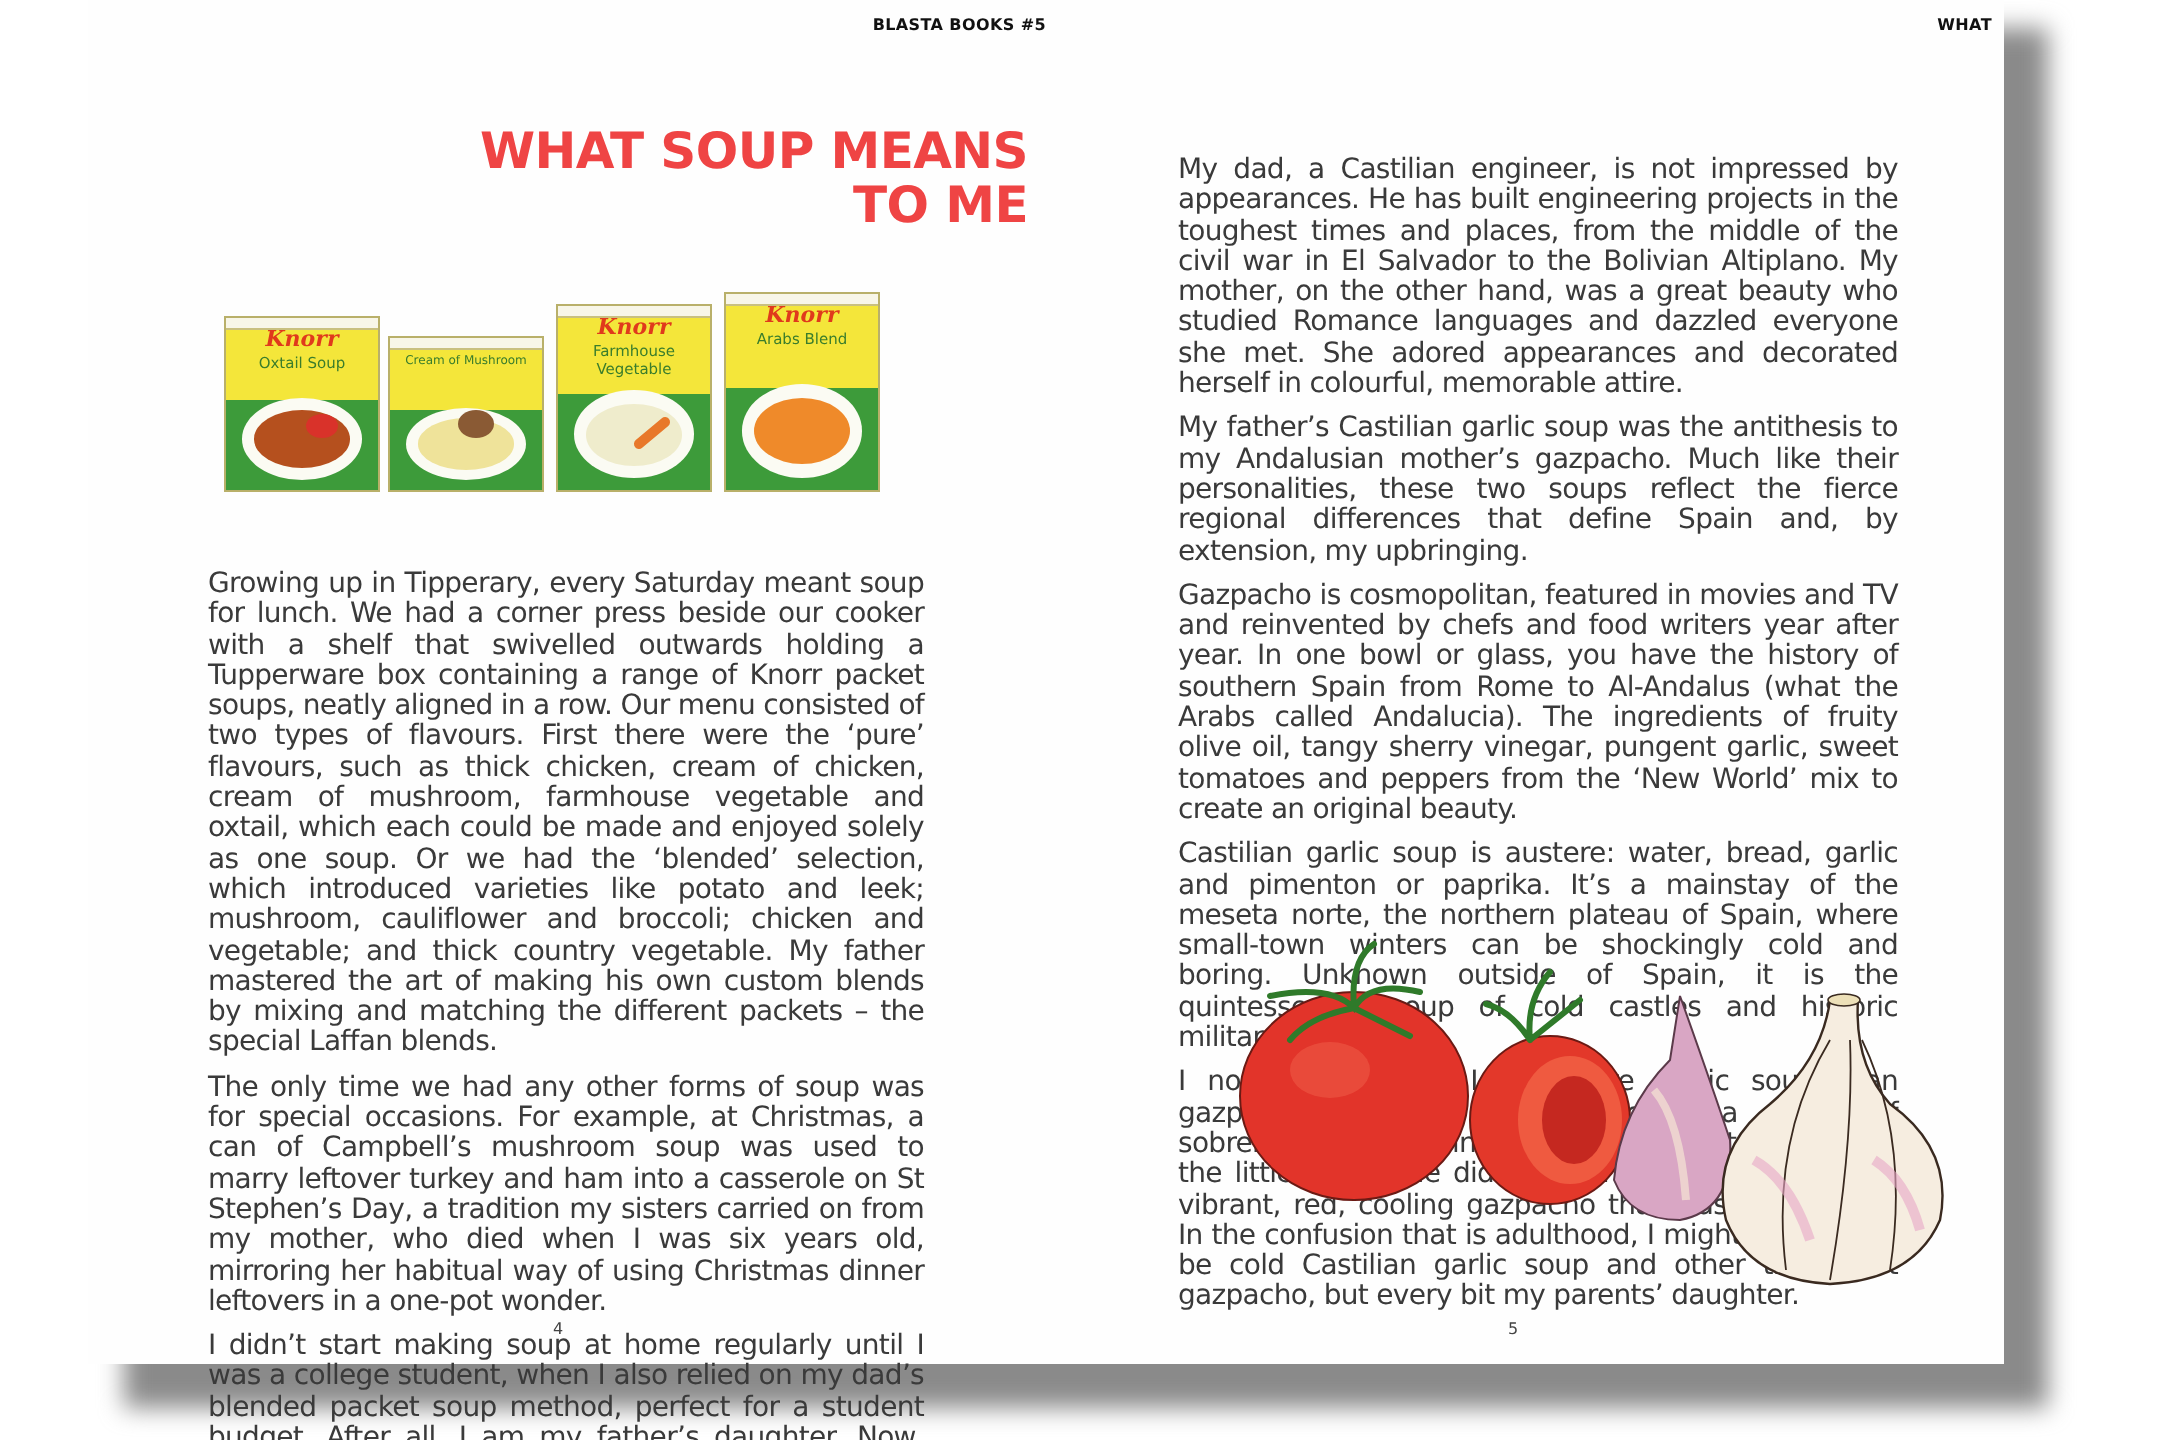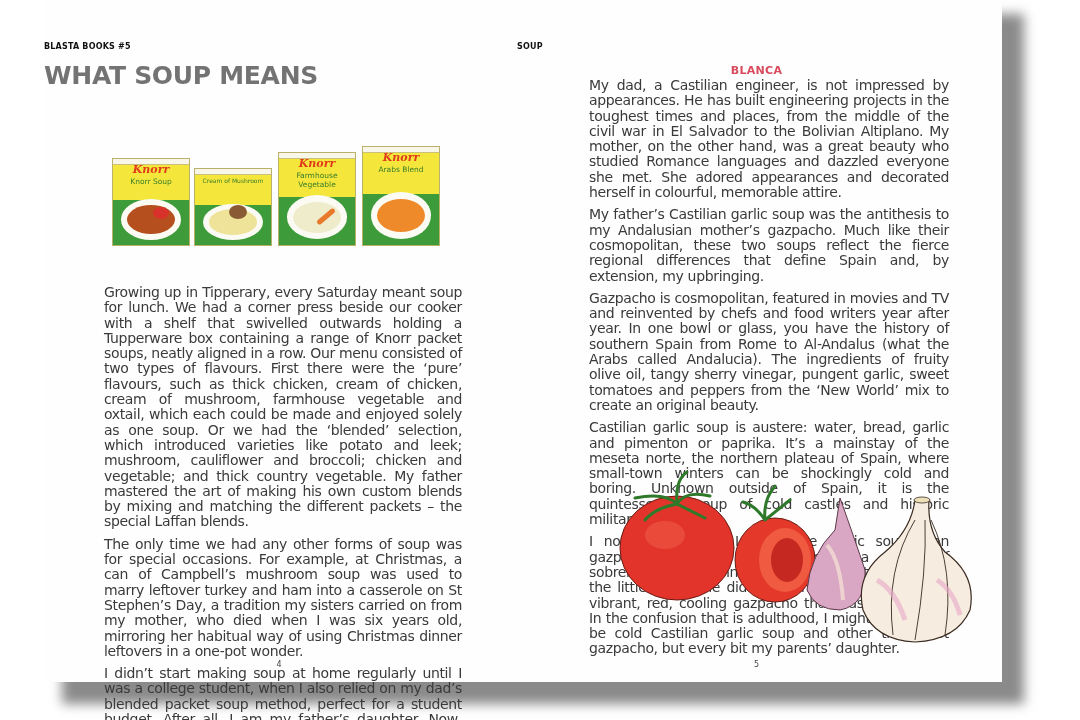--- a/index.html
+++ b/index.html
@@ -2,23 +2,23 @@
 <html><head>
 <meta charset="utf-8">
 <style>
   html,body{margin:0;padding:0;}
   body{width:1080px;height:720px;background:#ffffff;position:relative;overflow:hidden;font-family:"DejaVu Sans","Liberation Sans",sans-serif;}
   .shadow{position:absolute;left:62px;top:14px;width:962px;height:690px;background:#8a8a8a;filter:blur(6px);}
   .spread{position:absolute;left:44px;top:0;width:958px;height:682px;background:#fefefe;}
   .page{position:absolute;top:0;height:682px;}
   .page.left{left:0;width:479px;}
   .page.right{left:479px;width:479px;}
-  .running-head{position:absolute;top:42px;width:100%;text-align:left;font-size:8px;font-weight:bold;letter-spacing:0.2px;color:#111;font-family:"DejaVu Sans",sans-serif;}
+  .running-head{position:absolute;top:8px;width:100%;text-align:right;font-size:8px;font-weight:bold;letter-spacing:0.2px;color:#111;font-family:"DejaVu Sans",sans-serif;}
   .page.left .running-head{left:0;}
-  .title{position:absolute;left:0;top:62px;width:470px;text-align:left;color:#737373;font-weight:bold;font-size:25px;line-height:27px;font-family:"DejaVu Sans",sans-serif;letter-spacing:-0.3px;}
+  .title{position:absolute;left:0;top:62px;width:470px;text-align:right;color:#ef4444;font-weight:bold;font-size:25px;line-height:27px;font-family:"DejaVu Sans",sans-serif;letter-spacing:-0.3px;}
   .packets{position:absolute;left:68px;top:144px;width:330px;height:102px;}
   .packet{position:absolute;bottom:0;border:1px solid #b9b06a;background:#f4e63a;overflow:hidden;}
   .packet .top{position:absolute;left:0;top:0;width:100%;height:5px;background:#f8f6e8;border-bottom:1px solid #c9c080;}
   .packet .brand{position:absolute;left:0;top:4px;width:100%;text-align:center;font-size:11px;font-weight:bold;font-style:italic;color:#e03a1c;font-family:"DejaVu Serif",serif;}
   .packet .name{position:absolute;left:0;top:18px;width:100%;text-align:center;font-size:7.5px;color:#3a7d2c;font-family:"DejaVu Sans",sans-serif;line-height:9px;}
   .packet .green{position:absolute;left:0;bottom:0;width:100%;height:52%;background:#3d9b3a;}
   .packet .plate{position:absolute;left:10%;bottom:6%;width:80%;height:48%;border-radius:50%;background:#fbfbf3;}
   .packet .soup{position:absolute;left:18%;bottom:13%;width:64%;height:34%;border-radius:50%;}
   .body-text{position:absolute;font-size:14px;line-height:15.3px;color:#3a3a3a;text-align:justify;font-family:"DejaVu Sans",sans-serif;letter-spacing:-0.35px;}
   .body-text p{margin:0 0 7px 0;}
@@ -31,27 +31,28 @@
 
 <div class="shadow"></div>
 
 <div class="spread">
 
   <div class="page left">
     <div class="running-head">BLASTA BOOKS #5</div>
 
     <div class="title">
       <div>WHAT SOUP MEANS</div>
+      <div>TO ME</div>
     </div>
 
     <div class="packets">
       <div class="packet" style="left:0;width:76px;height:86px;">
         <div class="top"></div>
         <div class="brand">Knorr</div>
-        <div class="name">Knorr Soup</div>
+        <div class="name">Oxtail Soup</div>
         <div class="green"></div>
           <div class="plate"></div>
         <div class="soup" style="background:#b5501e;"></div>
         <div style="position:absolute;left:52%;bottom:30%;width:16px;height:12px;border-radius:50%;background:#d9322a;"></div>
       </div>
       <div class="packet" style="left:82px;width:76px;height:76px;">
         <div class="top"></div>
         <div class="brand"></div>
         <div class="name" style="top:7px;font-size:6px;">Cream of Mushroom</div>
         <div class="green"></div>
@@ -82,27 +83,26 @@
     <div class="body-text" style="left:60px;top:285px;width:358px;">
       <p>Growing up in Tipperary, every Saturday meant soup for lunch. We had a corner press beside our cooker with a shelf that swivelled outwards holding a Tupperware box containing a range of Knorr packet soups, neatly aligned in a row. Our menu consisted of two types of flavours. First there were the ‘pure’ flavours, such as thick chicken, cream of chicken, cream of mushroom, farmhouse vegetable and oxtail, which each could be made and enjoyed solely as one soup. Or we had the ‘blended’ selection, which introduced varieties like potato and leek; mushroom, cauliflower and broccoli; chicken and vegetable; and thick country vegetable. My father mastered the art of making his own custom blends by mixing and matching the different packets – the special Laffan blends.</p>
       <p>The only time we had any other forms of soup was for special occasions. For example, at Christmas, a can of Campbell’s mushroom soup was used to marry leftover turkey and ham into a casserole on St Stephen’s Day, a tradition my sisters carried on from my mother, who died when I was six years old, mirroring her habitual way of using Christmas dinner leftovers in a one-pot wonder.</p>
       <p>I didn’t start making soup at home regularly until I was a college student, when I also relied on my dad’s blended packet soup method, perfect for a student budget. After all, I am my father’s daughter. Now, making chicken soup from the carcass is a weekly ritual in my home and I’ve added other favourites too, inspired by my travels, discovery of ingredients and friends. Writing this book has given me so many insights into what soups are forming part of modern Irish cuisine and being served in Irish homes today.</p>
     </div>
 
     <div class="page-num" style="left:0;width:470px;">4</div>
   </div>
 
   <div class="page right">
-    <div class="running-head" style="left:-6px;">SOUP</div>
+    <div class="running-head" style="left:-6px;">WHAT</div>
 
-    <div class="author" style="top:64px;left:-6px;">BLANCA</div>
 
     <div class="body-text" style="left:66px;top:78px;width:360px;">
       <p>My dad, a Castilian engineer, is not impressed by appearances. He has built engineering projects in the toughest times and places, from the middle of the civil war in El Salvador to the Bolivian Altiplano. My mother, on the other hand, was a great beauty who studied Romance languages and dazzled everyone she met. She adored appearances and decorated herself in colourful, memorable attire.</p>
-      <p>My father’s Castilian garlic soup was the antithesis to my Andalusian mother’s gazpacho. Much like their cosmopolitan, these two soups reflect the fierce regional differences that define Spain and, by extension, my upbringing.</p>
+      <p>My father’s Castilian garlic soup was the antithesis to my Andalusian mother’s gazpacho. Much like their personalities, these two soups reflect the fierce regional differences that define Spain and, by extension, my upbringing.</p>
       <p>Gazpacho is cosmopolitan, featured in movies and TV and reinvented by chefs and food writers year after year. In one bowl or glass, you have the history of southern Spain from Rome to Al-Andalus (what the Arabs called Andalucia). The ingredients of fruity olive oil, tangy sherry vinegar, pungent garlic, sweet tomatoes and peppers from the ‘New World’ mix to create an original beauty.</p>
       <p>Castilian garlic soup is austere: water, bread, garlic and pimenton or paprika. It’s a mainstay of the meseta norte, the northern plateau of Spain, where small-town winters can be shockingly cold and boring. Unknown outside of Spain, it is the quintessential soup of cold castles and historic military orders.</p>
       <p>I now realise that I am more garlic soup than gazpacho: serious, a bookworm, a lover of sobremesa (after-dinner talk). This is not to say that the little girl in me did not want at times to be the vibrant, red, cooling gazpacho that was my mother. In the confusion that is adulthood, I might sometimes be cold Castilian garlic soup and other times hot gazpacho, but every bit my parents’ daughter.</p>
     </div>
 
     <svg class="veg" viewBox="0 0 370 190">
 
       <ellipse cx="62" cy="88" rx="57" ry="52" fill="#e2342a" stroke="#6b1a14" stroke-width="1"></ellipse>
       <ellipse cx="50" cy="75" rx="20" ry="14" fill="#ef5a46" opacity="0.6"></ellipse>
       <path d="M20 38 Q50 32 62 44 Q70 30 95 36 M62 44 Q60 20 72 12 M62 44 Q78 52 90 58 M62 44 Q40 48 30 60" stroke="#2f7a2a" stroke-width="3" fill="none" stroke-linecap="round"></path>

